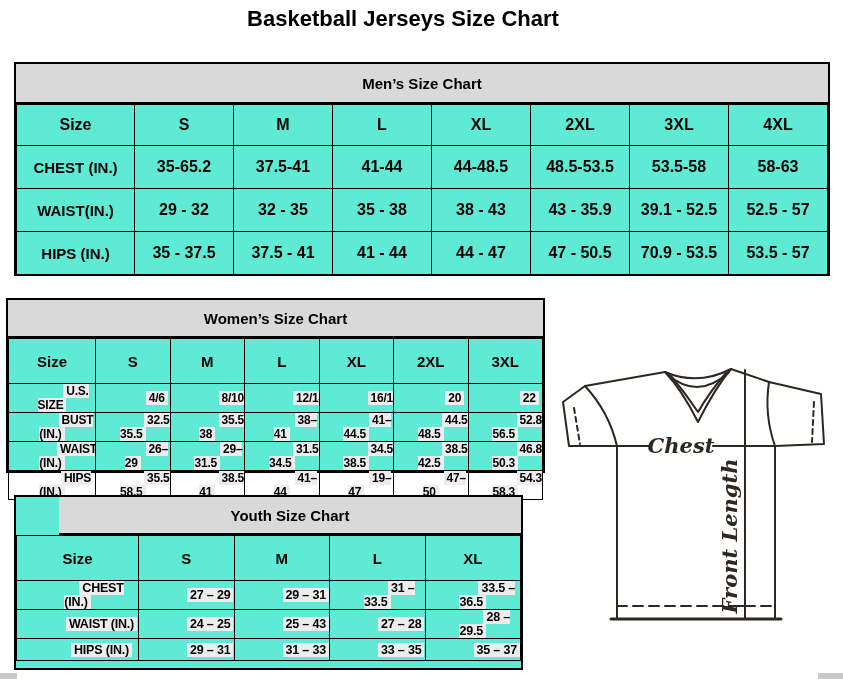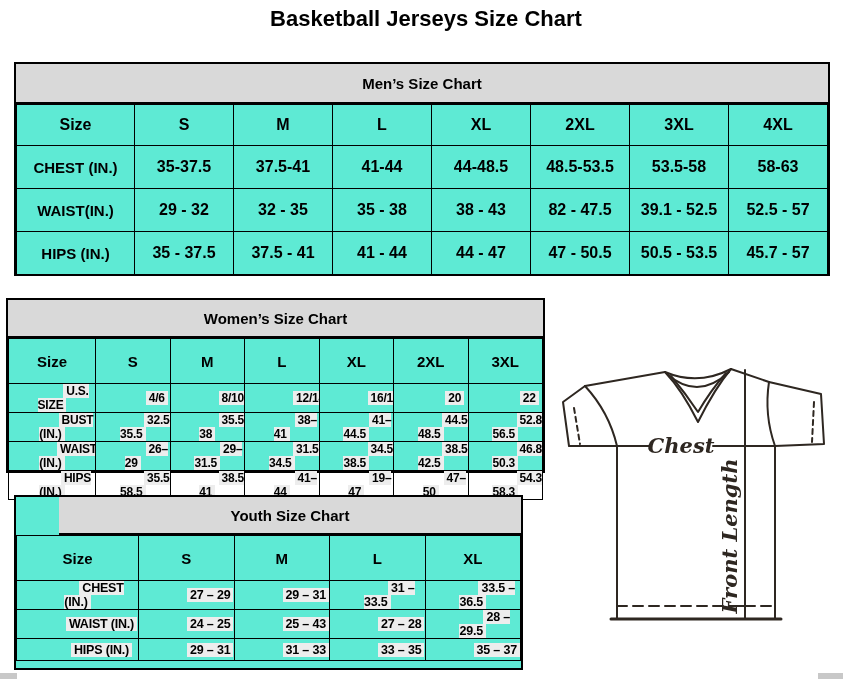--- a/index.html
+++ b/index.html
@@ -3,21 +3,21 @@
 <meta charset="utf-8">
 <style>
   html,body{margin:0;padding:0;}
   body{
     width:843px;height:679px;position:relative;overflow:hidden;
     background:#ffffff;color:#000;
     font-family:"Liberation Sans", sans-serif;
   }
   .page-title{
     position:absolute;top:6px;left:0;width:806px;
-    text-align:center;font-size:22px;font-weight:bold;color:#000;margin-left:23px;
+    text-align:center;font-size:22px;font-weight:bold;color:#000;
   }
   .chart-box{position:absolute;border:2px solid #000;box-sizing:border-box;background:#5eead4;}
   #mens-box{left:14px;top:62px;width:816px;height:214px;}
   #womens-box{left:6px;top:298px;width:539px;height:175px;}
   #youth-box{left:14px;top:495px;width:509px;height:175px;}
   .band{
     background:#d9d9d9;border-bottom:2px solid #000;
     display:flex;align-items:center;justify-content:center;
     font-weight:bold;font-size:15px;color:#000;
   }
@@ -70,47 +70,47 @@
           <th><span>L</span></th>
           <th><span>XL</span></th>
           <th><span>2XL</span></th>
           <th><span>3XL</span></th>
           <th><span>4XL</span></th>
         </tr>
       </thead>
     <tbody>
         <tr>
           <td><span class="hl">CHEST (IN.)</span></td>
-          <td><span class="hl">35-37.5</span></td>
+          <td><span class="hl">35-65.2</span></td>
           <td><span class="hl">37.5-41</span></td>
           <td><span class="hl">41-44</span></td>
           <td><span class="hl">44-48.5</span></td>
           <td><span class="hl">48.5-53.5</span></td>
           <td><span class="hl">53.5-58</span></td>
           <td><span class="hl">58-63</span></td>
         </tr>
         <tr>
           <td><span class="hl">WAIST(IN.)</span></td>
           <td><span class="hl">29 - 32</span></td>
           <td><span class="hl">32 - 35</span></td>
           <td><span class="hl">35 - 38</span></td>
           <td><span class="hl">38 - 43</span></td>
-          <td><span class="hl">82 - 47.5</span></td>
+          <td><span class="hl">43 - 35.9</span></td>
           <td><span class="hl">39.1 - 52.5</span></td>
           <td><span class="hl">52.5 - 57</span></td>
         </tr>
         <tr>
           <td><span class="hl">HIPS (IN.)</span></td>
           <td><span class="hl">35 - 37.5</span></td>
           <td><span class="hl">37.5 - 41</span></td>
           <td><span class="hl">41 - 44</span></td>
           <td><span class="hl">44 - 47</span></td>
           <td><span class="hl">47 - 50.5</span></td>
-          <td><span class="hl">50.5 - 53.5</span></td>
-          <td><span class="hl">45.7 - 57</span></td>
+          <td><span class="hl">70.9 - 53.5</span></td>
+          <td><span class="hl">53.5 - 57</span></td>
         </tr>
       </tbody>
   </table>
 </div>
 
 <div class="chart-box" id="womens-box">
   <div class="band">Women’s Size Chart</div>
   <table id="womens-table" class="narrow">
     <thead>
         <tr>

